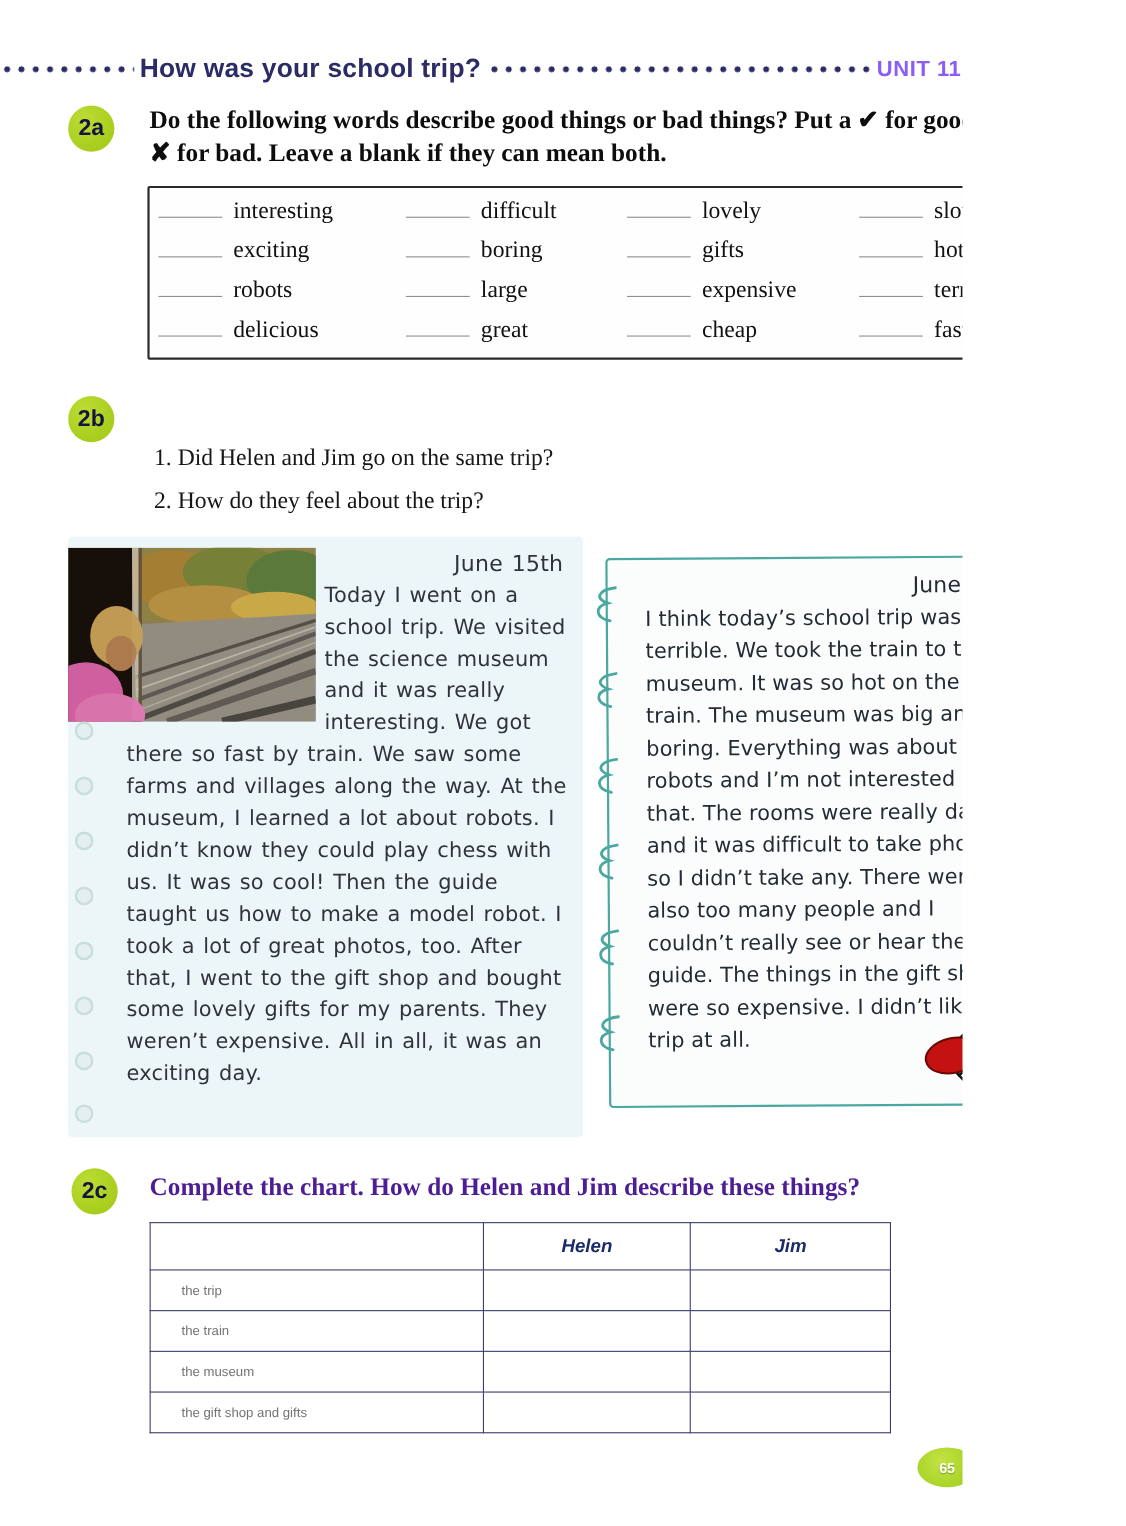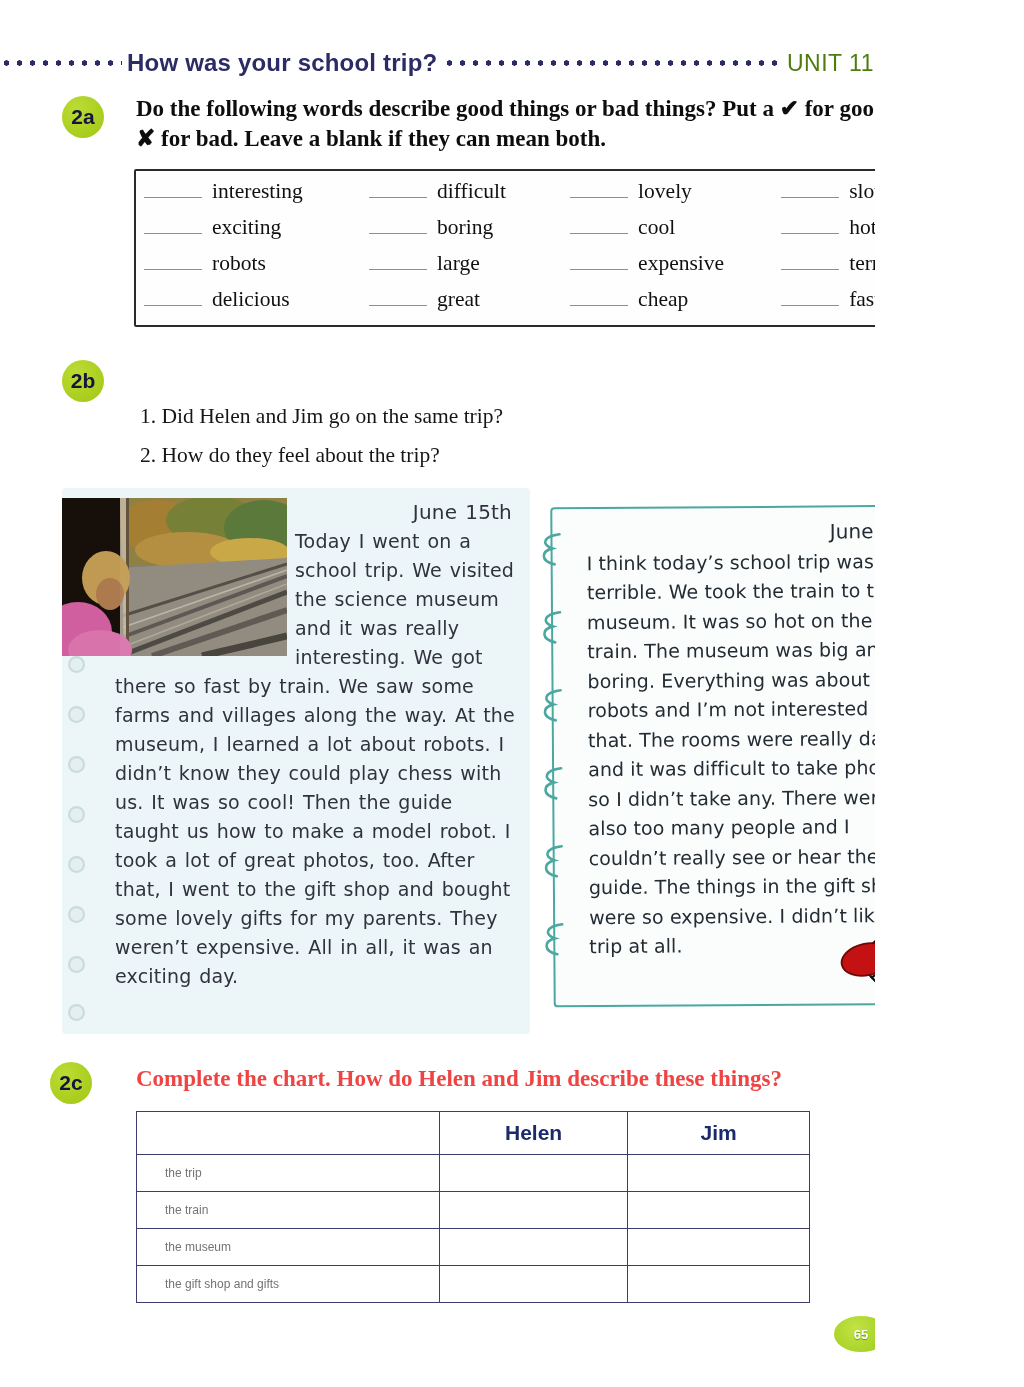--- a/index.html
+++ b/index.html
@@ -7,21 +7,21 @@
         font-family:"Liberation Sans",sans-serif;}
 
   
   .header{position:absolute;top:46px;left:0;width:958px;height:34px;display:flex;align-items:center;}
   .dots{height:8px;background-image:radial-gradient(circle,#2b2b66 2.5px,rgba(0,0,0,0) 2.9px);
         background-size:13px 8px;background-repeat:repeat-x;background-position:left center;}
   .dots-left{width:122px;}
   .dots-mid{flex:1;margin:0 6px;}
   .dots-right{width:78px;margin-left:6px;}
   .hdr-title{color:#2b2b66;font-size:24px;font-weight:600;letter-spacing:.2px;white-space:nowrap;margin-left:5px;}
-  .hdr-unit{color:#4d7c0f;font-size:23px;font-weight:400;letter-spacing:.5px;white-space:nowrap;}
+  .hdr-unit{color:#8b5cf6;font-size:20px;font-weight:700;letter-spacing:.5px;white-space:nowrap;}
 
   
   .badge{position:absolute;width:42px;height:42px;border-radius:50%;
          background:radial-gradient(circle at 35% 30%,#bcdc34,#a0c714);
          color:#15153d;font-weight:800;font-size:21px;display:flex;align-items:center;justify-content:center;}
 
   
   .instr-a{position:absolute;top:94px;left:136px;width:828px;
            font-family:"Liberation Serif",serif;font-weight:700;font-size:23px;line-height:30px;color:#0d0d0d;}
   .wordbox{position:absolute;top:169px;left:134px;width:822px;height:158px;background:#fefefe;
@@ -54,24 +54,24 @@
   .jim-note{position:absolute;top:506px;left:552px;width:396px;height:500px;background:#fbfdfd;
             border:2.5px solid #4aa8a0;border-radius:4px;box-sizing:border-box;
             transform:rotate(-.4deg);}
   .jim-body{padding:10px 14px 0 34px;font-family:"DejaVu Sans",sans-serif;font-size:19px;
             line-height:29.5px;letter-spacing:.1px;color:#232b33;}
   .spiral{position:absolute;left:-15px;width:24px;height:44px;}
   .clown{position:absolute;right:4px;bottom:6px;width:104px;height:94px;}
 
   
   .head-c{position:absolute;top:1066px;left:136px;width:820px;
-          font-family:"Liberation Serif",serif;font-weight:700;font-size:23px;color:#ef4444;}
+          font-family:"Liberation Serif",serif;font-weight:700;font-size:23px;color:#4c1d95;}
   table.chart{position:absolute;top:1111px;left:136px;width:674px;border-collapse:collapse;}
   table.chart th,table.chart td{border:1.6px solid #3c3c6e;}
-  table.chart th{height:40px;color:#1b2a6b;font-weight:700;font-size:21px;}
+  table.chart th{height:40px;color:#1b2a6b;font-weight:700;font-size:17px;font-style:italic;}
   table.chart td{height:34px;font-size:12px;color:#737373;padding-left:28px;}
   td.fill{padding:0;}
   .col-label{width:45%;} .col-helen{width:28%;} .col-jim{width:27%;}
 
   
   .page-num{position:absolute;top:1316px;left:834px;width:54px;height:36px;border-radius:50%;
             background:radial-gradient(circle at 40% 35%,#c3e345,#98ca16);
             color:#fff;font-weight:800;font-size:13px;display:flex;align-items:center;justify-content:center;
             text-shadow:0 1px 1px #6d9410;}
 </style>
@@ -111,21 +111,21 @@
     <div class="wcell">
         <span class="blank"></span>
         <span class="word">exciting</span>
       </div>
     <div class="wcell">
         <span class="blank"></span>
         <span class="word">boring</span>
       </div>
     <div class="wcell">
         <span class="blank"></span>
-        <span class="word">cool</span>
+        <span class="word">gifts</span>
       </div>
     <div class="wcell">
         <span class="blank"></span>
         <span class="word">hot</span>
       </div>
     <div class="wcell">
         <span class="blank"></span>
         <span class="word">robots</span>
       </div>
     <div class="wcell">
@@ -236,21 +236,21 @@
       <ellipse cx="63" cy="62" rx="35" ry="30" fill="#ffffff" stroke="#101010" stroke-width="2.5"></ellipse>
       <path d="M34 80 C50 66 80 67 95 77" fill="none" stroke="#101010" stroke-width="2.5"></path>
       <circle cx="72" cy="45" r="12" fill="#f2ea55" stroke="#101010" stroke-width="2"></circle>
       <circle cx="95" cy="49" r="10.5" fill="#f2ea55" stroke="#101010" stroke-width="2"></circle>
       <circle cx="68" cy="49" r="4.6" fill="#101010"></circle>
       <circle cx="91" cy="53" r="4" fill="#101010"></circle>
       <ellipse cx="29" cy="60" rx="27" ry="17" fill="#c41111" stroke="#6a0808" stroke-width="2" transform="rotate(-12 29 60)"></ellipse>
     </svg>
   </div>
 
-  <div class="badge" style="top:1062px;left:50px;">2c</div>
+  <div class="badge" style="top:1062px;left:65px;">2c</div>
   <div class="head-c">Complete the chart. How do Helen and Jim describe these things?</div>
 
   <table class="chart">
     <tbody>
         <tr>
       <th class="col-label"></th>
       <th class="col-helen">Helen</th>
       <th class="col-jim">Jim</th>
     </tr>
     <tr>

